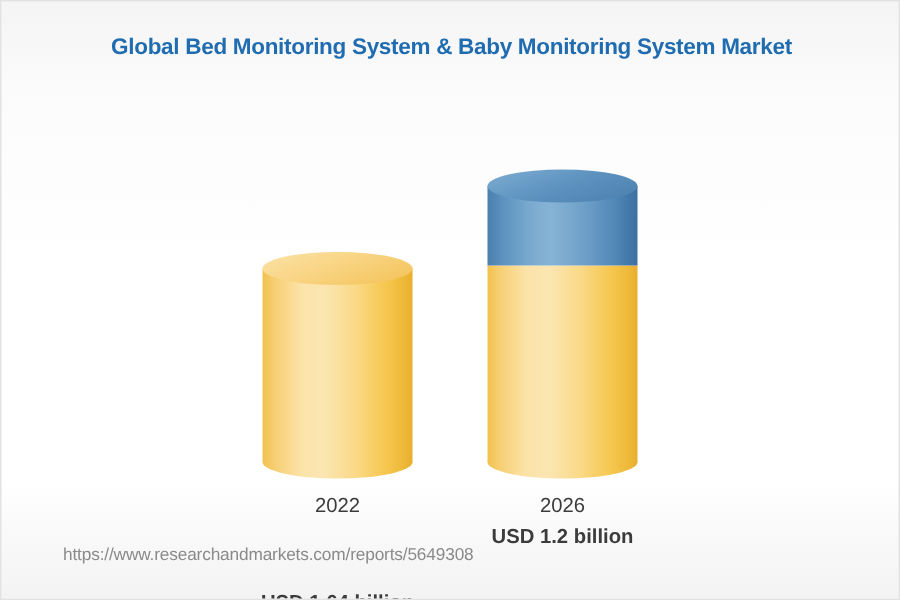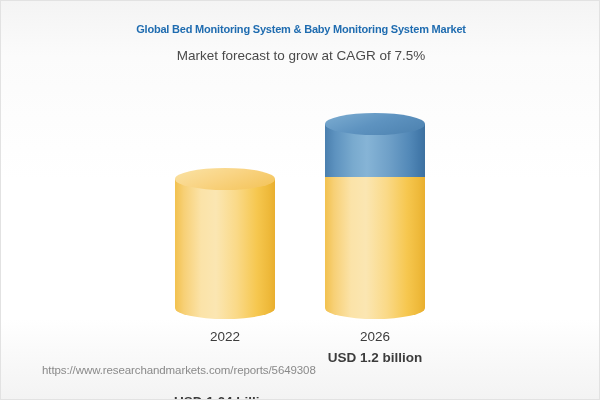--- a/index.html
+++ b/index.html
@@ -26,21 +26,21 @@
   .header {
     position: absolute;
     left: 0;
     top: 0;
     width: 600px;
     text-align: center;
   }
   .title {
     margin: 0;
     padding-top: 22px;
-    font-size: 11px;
+    font-size: 15px;
     font-weight: bold;
     color: #1f6cb0;
     letter-spacing: -0.2px;
     line-height: 1.2;
   }
   .subtitle {
     margin: 0;
     padding-top: 12px;
     font-size: 13.5px;
     font-weight: normal;
@@ -198,21 +198,20 @@
     white-space: nowrap;
   }
 </style>
 </head>
 <body>
 
 <div class="card">
 
   <div class="header">
     <h1 class="title">Global Bed Monitoring System &amp; Baby Monitoring System Market</h1>
-    <p class="subtitle">Market forecast to grow at CAGR of 7.5%</p>
   </div>
 
   <div class="chart-area">
 
     <div class="bar-group g0">
       <div class="value-label">USD 1.64 billion</div>
       <div class="shadow"></div>
       <div class="cylinder">
         <div class="seg yellow" style="top:0; bottom:0;">
           <div class="body"></div>

